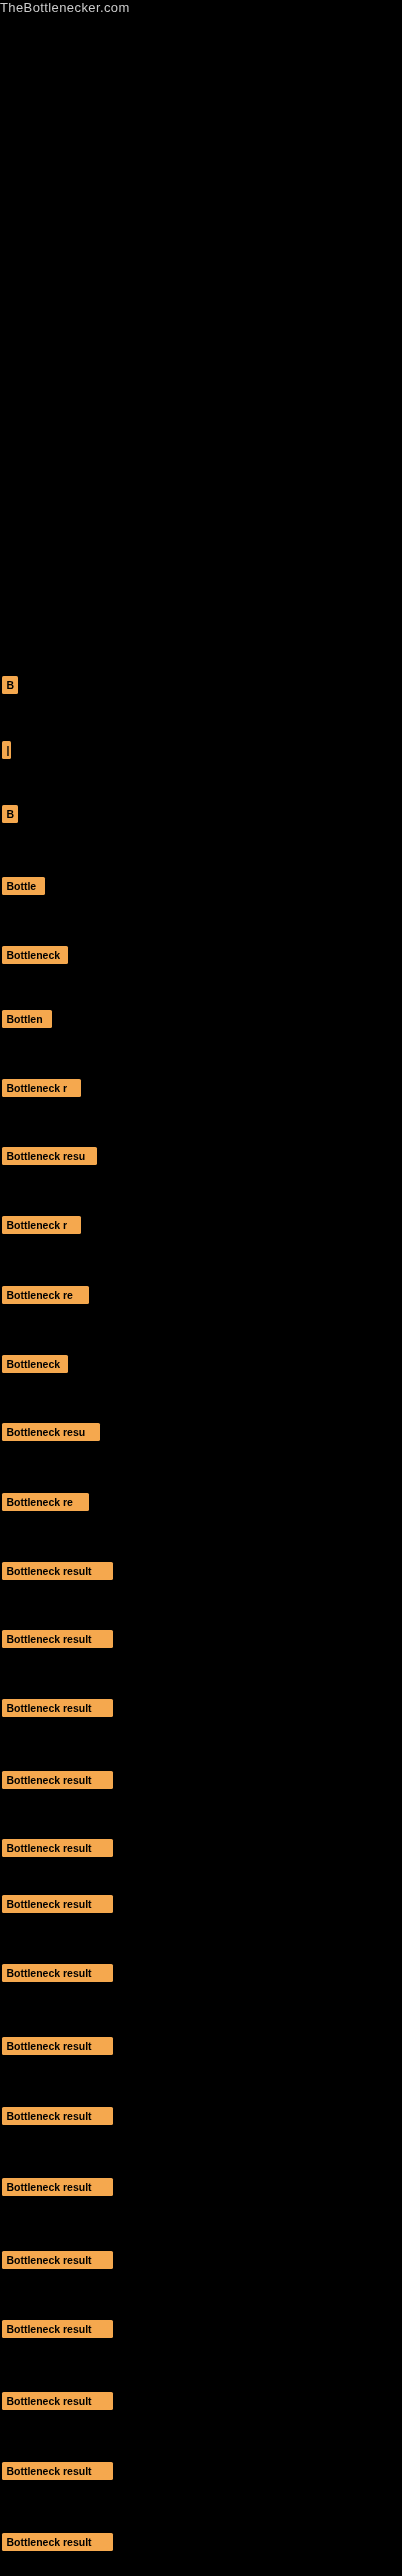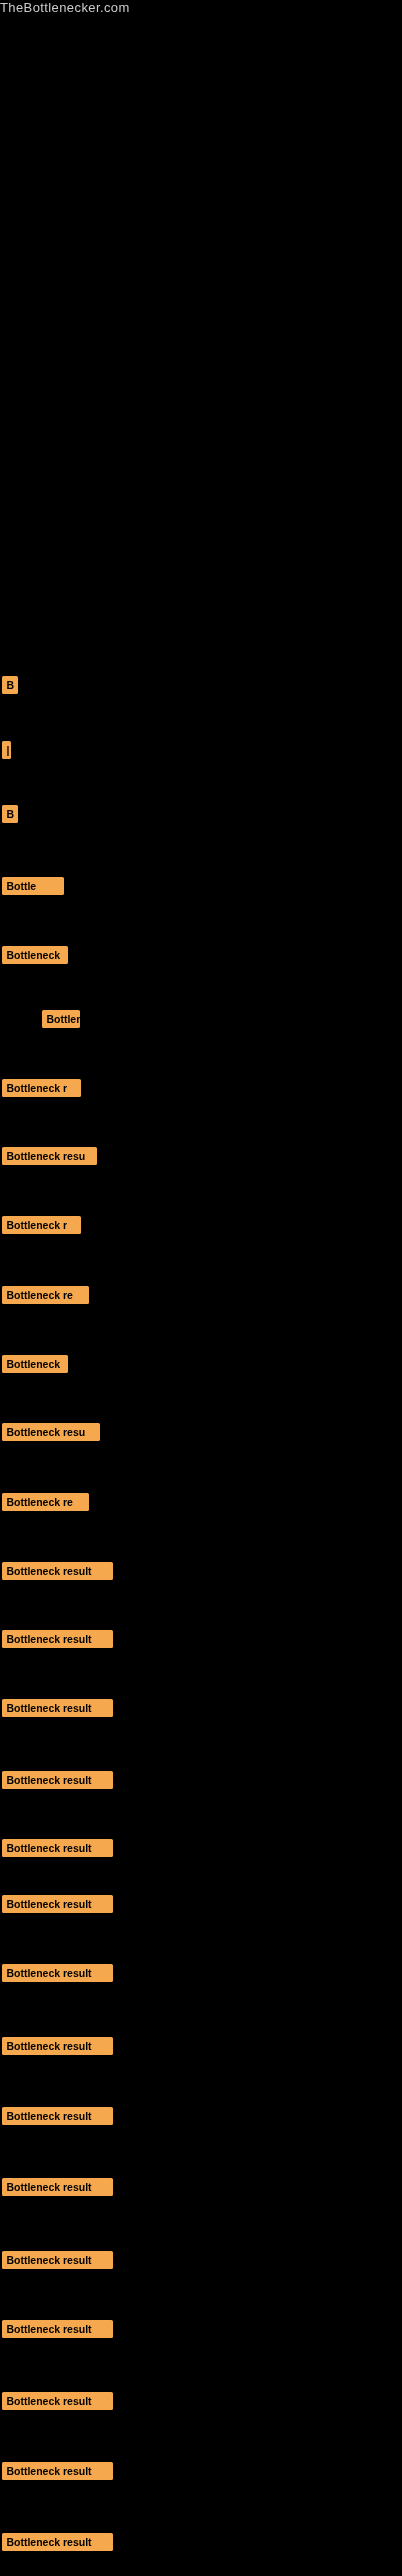--- a/index.html
+++ b/index.html
@@ -41,23 +41,23 @@
 <body>
 
 
 
 <span class="site-title">TheBottlenecker.com</span>
 
 <div id="labels-container">
     <div class="label-row" style="top: 676px;"><span class="bottleneck-label" style="width: 16px;">B</span></div>
     <div class="label-row" style="top: 741px;"><span class="bottleneck-label" style="width: 9.7px;">|</span></div>
     <div class="label-row" style="top: 805px;"><span class="bottleneck-label" style="width: 16px;">B</span></div>
-    <div class="label-row" style="top: 877px;"><span class="bottleneck-label" style="width: 62px;">Bottle</span></div>
+    <div class="label-row" style="top: 877px;"><span class="bottleneck-label" style="width: 43px;">Bottle</span></div>
     <div class="label-row" style="top: 946px;"><span class="bottleneck-label" style="width: 66px;">Bottleneck</span></div>
-    <div class="label-row" style="top: 1010px;"><span class="bottleneck-label" style="width: 38px; margin-left: 40px;">Bottlen</span></div>
+    <div class="label-row" style="top: 1010px;"><span class="bottleneck-label" style="width: 50px;">Bottlen</span></div>
     <div class="label-row" style="top: 1079px;"><span class="bottleneck-label" style="width: 79px;">Bottleneck r</span></div>
     <div class="label-row" style="top: 1147px;"><span class="bottleneck-label" style="width: 95px;">Bottleneck resu</span></div>
     <div class="label-row" style="top: 1216px;"><span class="bottleneck-label" style="width: 79px;">Bottleneck r</span></div>
     <div class="label-row" style="top: 1286px;"><span class="bottleneck-label" style="width: 87px;">Bottleneck re</span></div>
     <div class="label-row" style="top: 1355px;"><span class="bottleneck-label" style="width: 66px;">Bottleneck</span></div>
     <div class="label-row" style="top: 1423px;"><span class="bottleneck-label" style="width: 98px;">Bottleneck resu</span></div>
     <div class="label-row" style="top: 1493px;"><span class="bottleneck-label" style="width: 87px;">Bottleneck re</span></div>
     <div class="label-row" style="top: 1562px;"><span class="bottleneck-label" style="width: 111px;">Bottleneck result</span></div>
     <div class="label-row" style="top: 1630px;"><span class="bottleneck-label" style="width: 111px;">Bottleneck result</span></div>
     <div class="label-row" style="top: 1699px;"><span class="bottleneck-label" style="width: 111px;">Bottleneck result</span></div>

